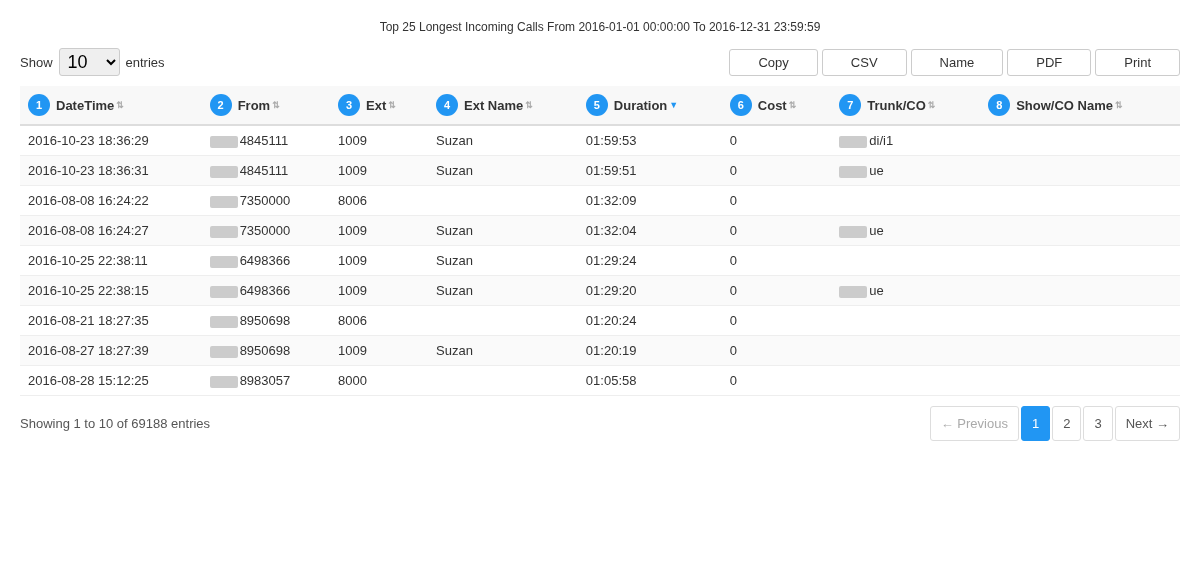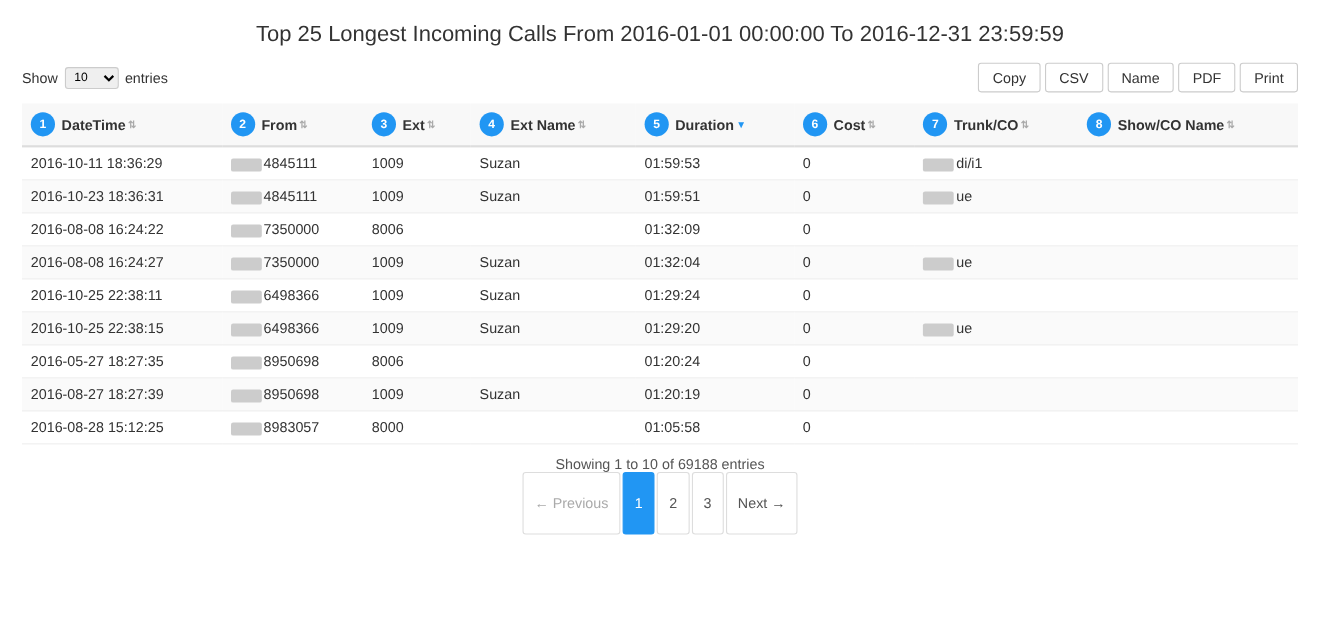--- a/index.html
+++ b/index.html
@@ -5,51 +5,51 @@
     * { box-sizing: border-box; margin: 0; padding: 0; }
     body {
       font-family: Arial, sans-serif;
       font-size: 13px;
       background: #fff;
       color: #333;
       padding: 20px;
     }
     .page-title {
       text-align: center;
-      font-size: 20px;
+      font-size: 12px;
       font-weight: normal;
       margin-bottom: 14px;
       color: #333;
     }
     .top-controls {
       display: flex;
       align-items: center;
       justify-content: space-between;
       margin-bottom: 10px;
     }
     .show-entries {
       display: flex;
       align-items: center;
       gap: 6px;
       font-size: 13px;
     }
     .show-entries select {
       border: 1px solid #ccc;
       padding: 2px 4px;
-      font-size: 11px;
+      font-size: 18px;
       border-radius: 3px;
     }
     .toolbar-buttons {
       display: flex;
       gap: 4px;
     }
     .toolbar-btn {
       border: 1px solid #ccc;
       background: #fff;
-      padding: 5px 12px;
+      padding: 5px 28px;
       font-size: 13px;
       cursor: pointer;
       border-radius: 3px;
       color: #333;
     }
     .search-area {
       display: flex;
       align-items: center;
       gap: 6px;
       font-size: 13px;
@@ -119,32 +119,31 @@
       width: 28px;
       border-radius: 2px;
       vertical-align: middle;
       margin-right: 2px;
     }
     .bottom-bar {
       display: flex;
       align-items: center;
       justify-content: space-between;
       margin-top: 8px;
-      flex-direction: column;
     }
     .showing-info { font-size: 13px; color: #555; }
     .pagination {
       display: flex;
       align-items: center;
       gap: 2px;
     }
     .page-btn {
       border: 1px solid #ddd;
       background: #fff;
-      padding: 20px 10px;
+      padding: 9px 10px;
       font-size: 13px;
       cursor: pointer;
       border-radius: 3px;
       color: #555;
     }
     .page-btn.active {
       background: #2196F3;
       color: #fff;
       border-color: #2196F3;
     }
@@ -229,21 +228,21 @@
           <div class="th-inner">
             <span class="col-number">8</span>
             <span>Show/CO Name</span>
             <span class="sort-icon">⇅</span>
           </div>
         </th>
       </tr>
   </thead>
   <tbody>
   <tr>
-        <td><span>2016-10-11 18:36:29</span></td>
+        <td><span>2016-10-23 18:36:29</span></td>
         <td><span class="redacted"></span><span>4845111</span></td>
         <td><span>1009</span></td>
         <td><span>Suzan</span></td>
         <td><span>01:59:53</span></td>
         <td><span>0</span></td>
         <td><span class="redacted"></span><span>di/i1</span></td>
         <td><span></span></td>
       </tr>
       <tr>
         <td><span>2016-10-23 18:36:31</span></td>
@@ -289,21 +288,21 @@
         <td><span>2016-10-25 22:38:15</span></td>
         <td><span class="redacted"></span><span>6498366</span></td>
         <td><span>1009</span></td>
         <td><span>Suzan</span></td>
         <td><span>01:29:20</span></td>
         <td><span>0</span></td>
         <td><span class="redacted"></span><span>ue</span></td>
         <td><span></span></td>
       </tr>
       <tr>
-        <td><span>2016-05-27 18:27:35</span></td>
+        <td><span>2016-08-21 18:27:35</span></td>
         <td><span class="redacted"></span><span>8950698</span></td>
         <td><span>8006</span></td>
         <td><span></span></td>
         <td><span>01:20:24</span></td>
         <td><span>0</span></td>
         <td><span></span></td>
         <td><span></span></td>
       </tr>
       <tr>
         <td><span>2016-08-27 18:27:39</span></td>

